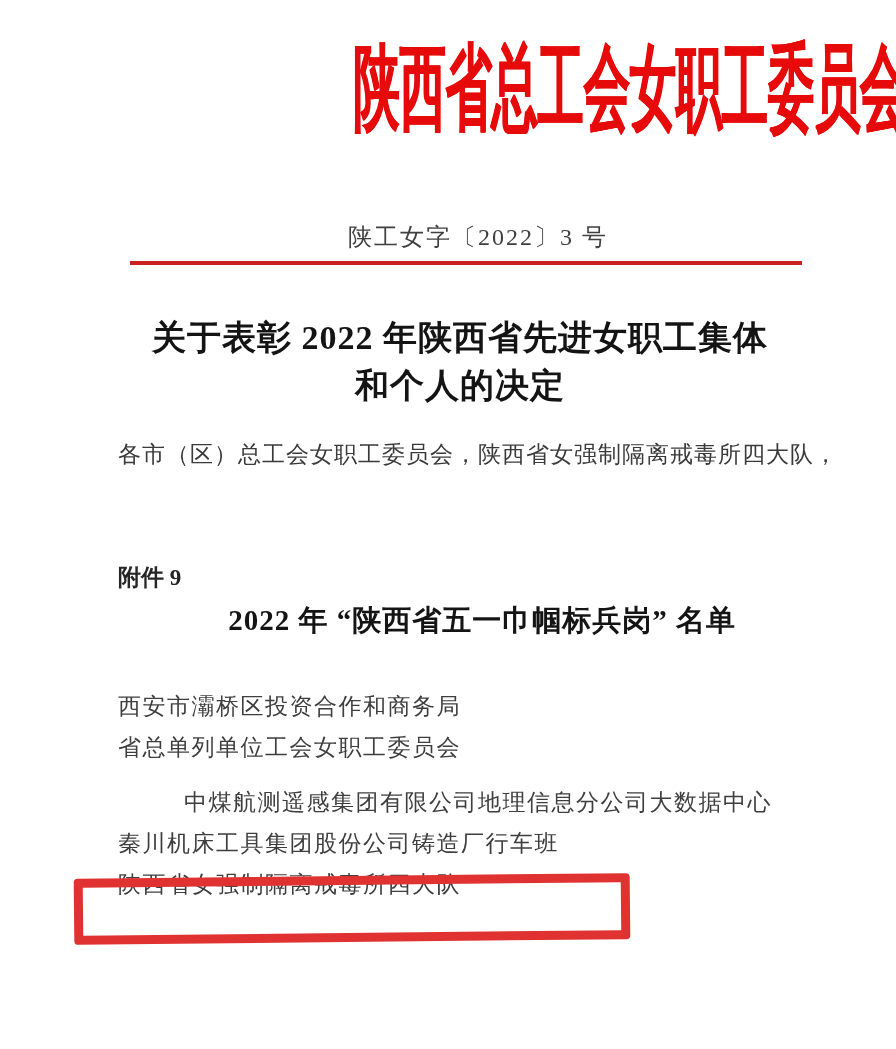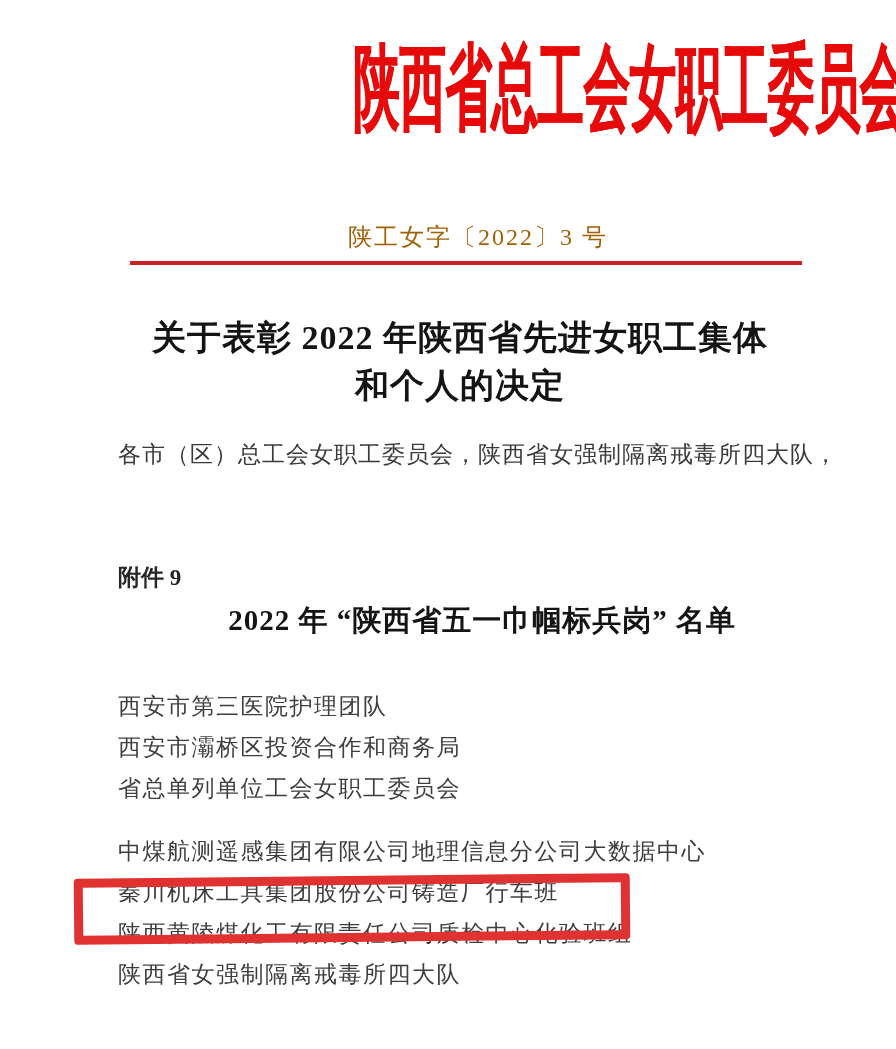--- a/index.html
+++ b/index.html
@@ -41,21 +41,21 @@
   
   .doc-number {
     position: absolute;
     top: 221px;
     left: 60px;
     width: 836px;
     text-align: center;
     font-size: 24px;
     line-height: 32px;
     letter-spacing: 2px;
-    color: #a16207;
+    color: #404040;
   }
 
   
   .red-line {
     position: absolute;
     top: 261px;
     left: 130px;
     width: 672px;
     height: 4px;
     background: #cb1f24;
@@ -121,21 +121,22 @@
   }
   .honor-list .item {
     height: 41px;
     line-height: 41px;
     font-size: 23px;
     letter-spacing: 1.5px;
     color: #3e3e3e;
     white-space: nowrap;
   }
   .honor-list .item.gap-before {
-    margin-top: 22px;
+    margin-top: 14px;
+    text-align: center;
   }
 
   
   .highlight-box {
     position: absolute;
     top: 876px;
     left: 74px;
     width: 556px;
     height: 66px;
     box-sizing: border-box;
@@ -166,24 +167,22 @@
 
   <div class="salutation">
     <div>各市（区）总工会女职工委员会，陕西省女强制隔离戒毒所四大队，</div>
   </div>
 
   <div class="attachment-label">附件 9</div>
 
   <div class="list-title">2022 年 “陕西省五一巾帼标兵岗” 名单</div>
 
   <div class="honor-list">
-    <div class="item">西安市第三医院护理团队</div>
     <div class="item">西安市灞桥区投资合作和商务局</div>
     <div class="item">省总单列单位工会女职工委员会</div>
     <div class="item gap-before">中煤航测遥感集团有限公司地理信息分公司大数据中心</div>
     <div class="item">秦川机床工具集团股份公司铸造厂行车班</div>
-    <div class="item">陕西黄陵煤化工有限责任公司质检中心化验班组</div>
     <div class="item">陕西省女强制隔离戒毒所四大队</div>
   </div>
 
   <div class="highlight-box"></div>
 
 </div>
 
 </body></html>

